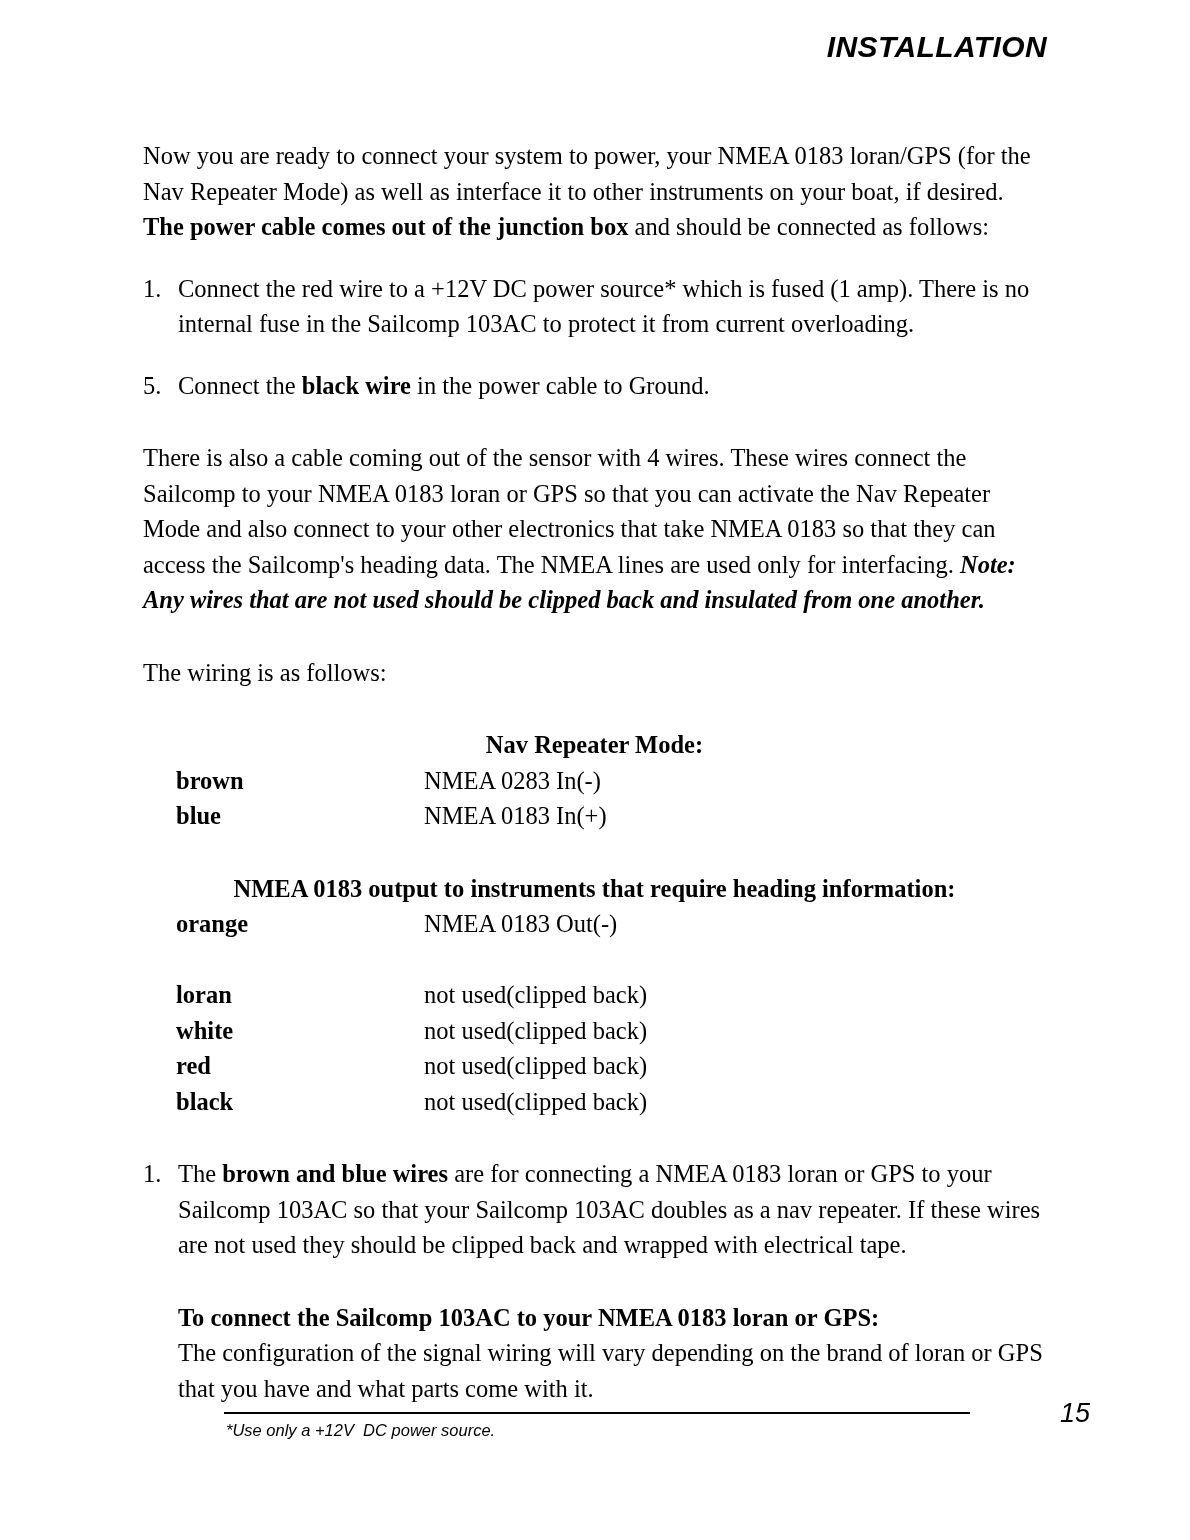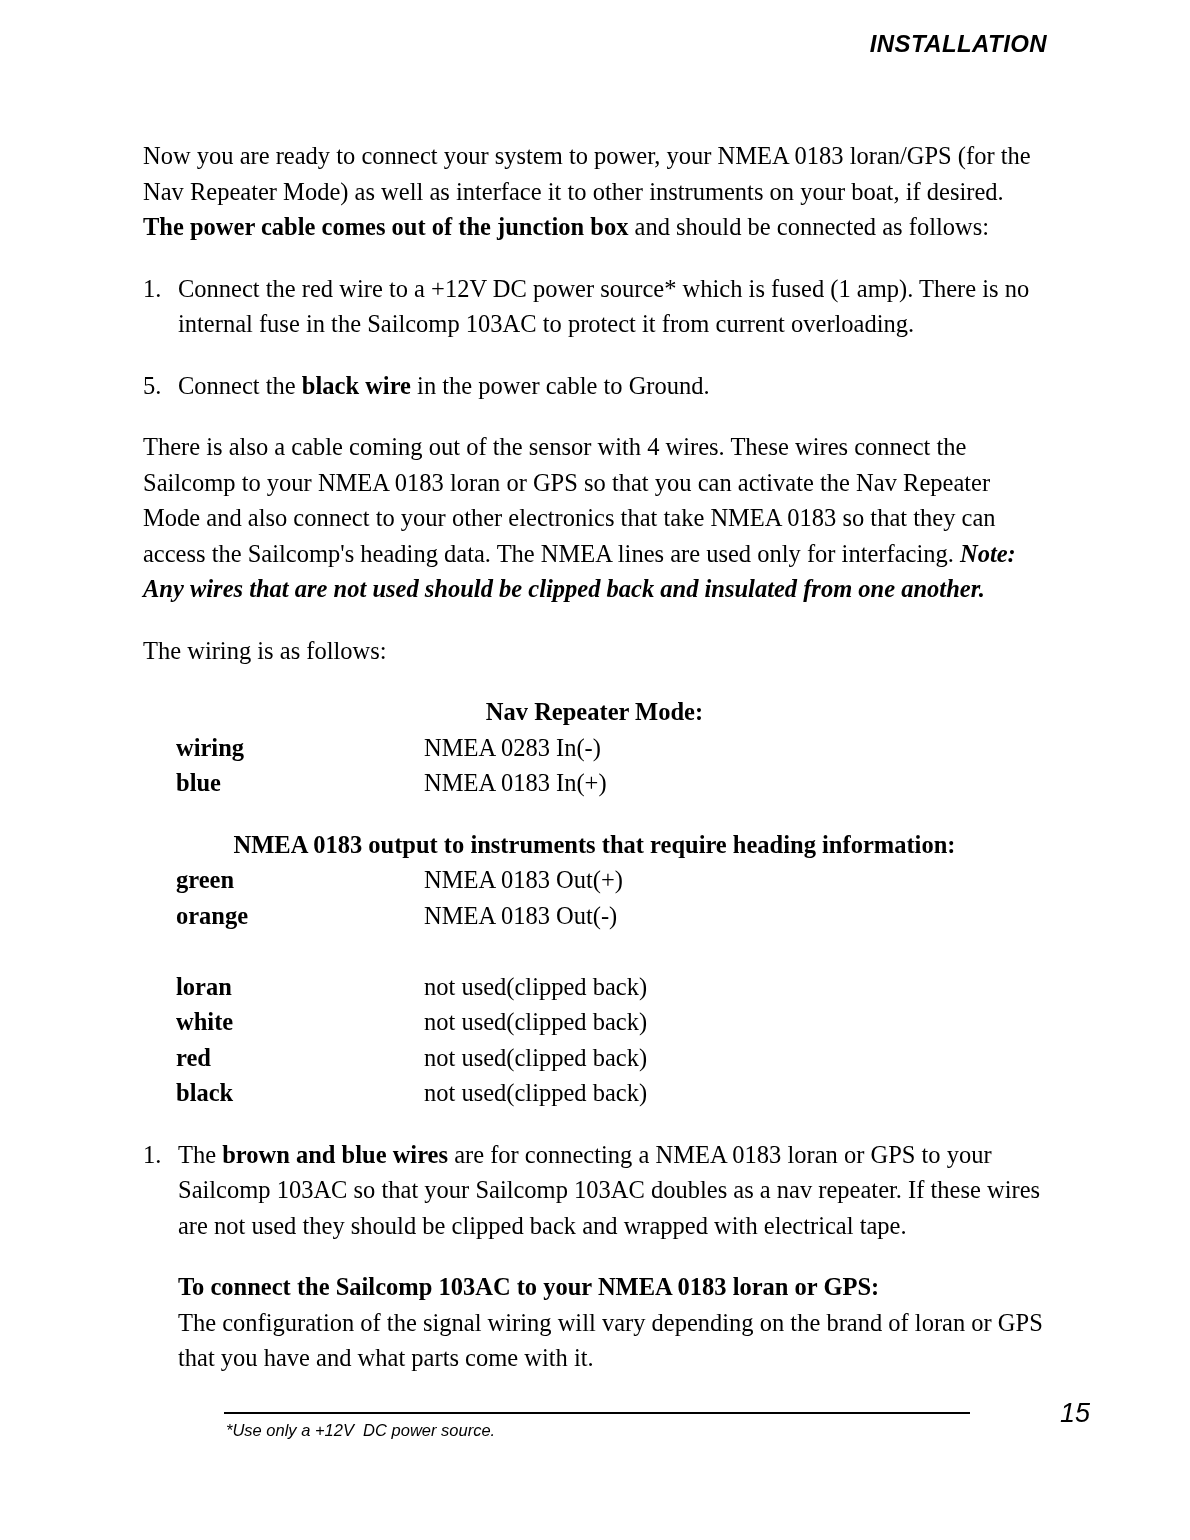--- a/index.html
+++ b/index.html
@@ -24,39 +24,39 @@
   
   .running-head {
     position: absolute;
     top: 30px;
     left: 0;
     right: 143px;
     text-align: right;
     font-family: "Liberation Sans", sans-serif;
     font-style: italic;
     font-weight: bold;
-    font-size: 24px;
+    font-size: 30px;
     letter-spacing: 0.4px;
   }
 
   
   .content {
     position: absolute;
     left: 143px;
     top: 138px;
     width: 903px;
   }
 
   p, .para {
     margin: 0;
     font-size: 24.5px;
     line-height: 35.5px;
   }
 
-  .gap-para      { margin-top: 26px; }
+  .gap-para      { margin-top: 37px; }
   .gap-list      { margin-top: 26px; }
 
   b, .b { font-weight: bold; }
   .bi   { font-weight: bold; font-style: italic; }
 
   
   .olist {
     position: relative;
     padding-left: 35px;
     font-size: 24.5px;
@@ -145,35 +145,31 @@
       <span class="marker">5.</span><span>Connect the </span><b>black wire</b><span> in the power cable to Ground.</span>
     </div>
 
     <p class="para gap-para"><span>There is also a cable coming out of the sensor with 4 wires.  These wires connect the Sailcomp to your NMEA 0183 loran or GPS so that you can activate the Nav Repeater Mode and also connect to your other electronics that take NMEA 0183 so that they can access the Sailcomp's heading data.  The NMEA lines are used only for interfacing. </span><span class="bi">Note: Any wires that are not used should be clipped back and insulated from one another.</span></p>
 
     <p class="para gap-para">The wiring is as follows:</p>
 
     <div class="gap-para">
       <div class="wire-heading">Nav Repeater Mode:</div>
       <div class="wire-row">
-        <span class="wire-name">wiring</span>
+        <span class="wire-name">brown</span>
         <span class="wire-desc">NMEA 0283 In(-)</span>
       </div>
       <div class="wire-row">
         <span class="wire-name">blue</span>
         <span class="wire-desc">NMEA 0183 In(+)</span>
       </div>
     </div>
 
     <div class="gap-para">
       <div class="wire-heading">NMEA 0183 output to instruments that require heading information:</div>
-      <div class="wire-row">
-        <span class="wire-name">green</span>
-        <span class="wire-desc">NMEA 0183 Out(+)</span>
-      </div>
       <div class="wire-row">
         <span class="wire-name">orange</span>
         <span class="wire-desc">NMEA 0183 Out(-)</span>
       </div>
 
       <div class="wire-spacer"></div>
 
       <div class="wire-row">
         <span class="wire-name">loran</span>
         <span class="wire-desc">not used(clipped back)</span>

